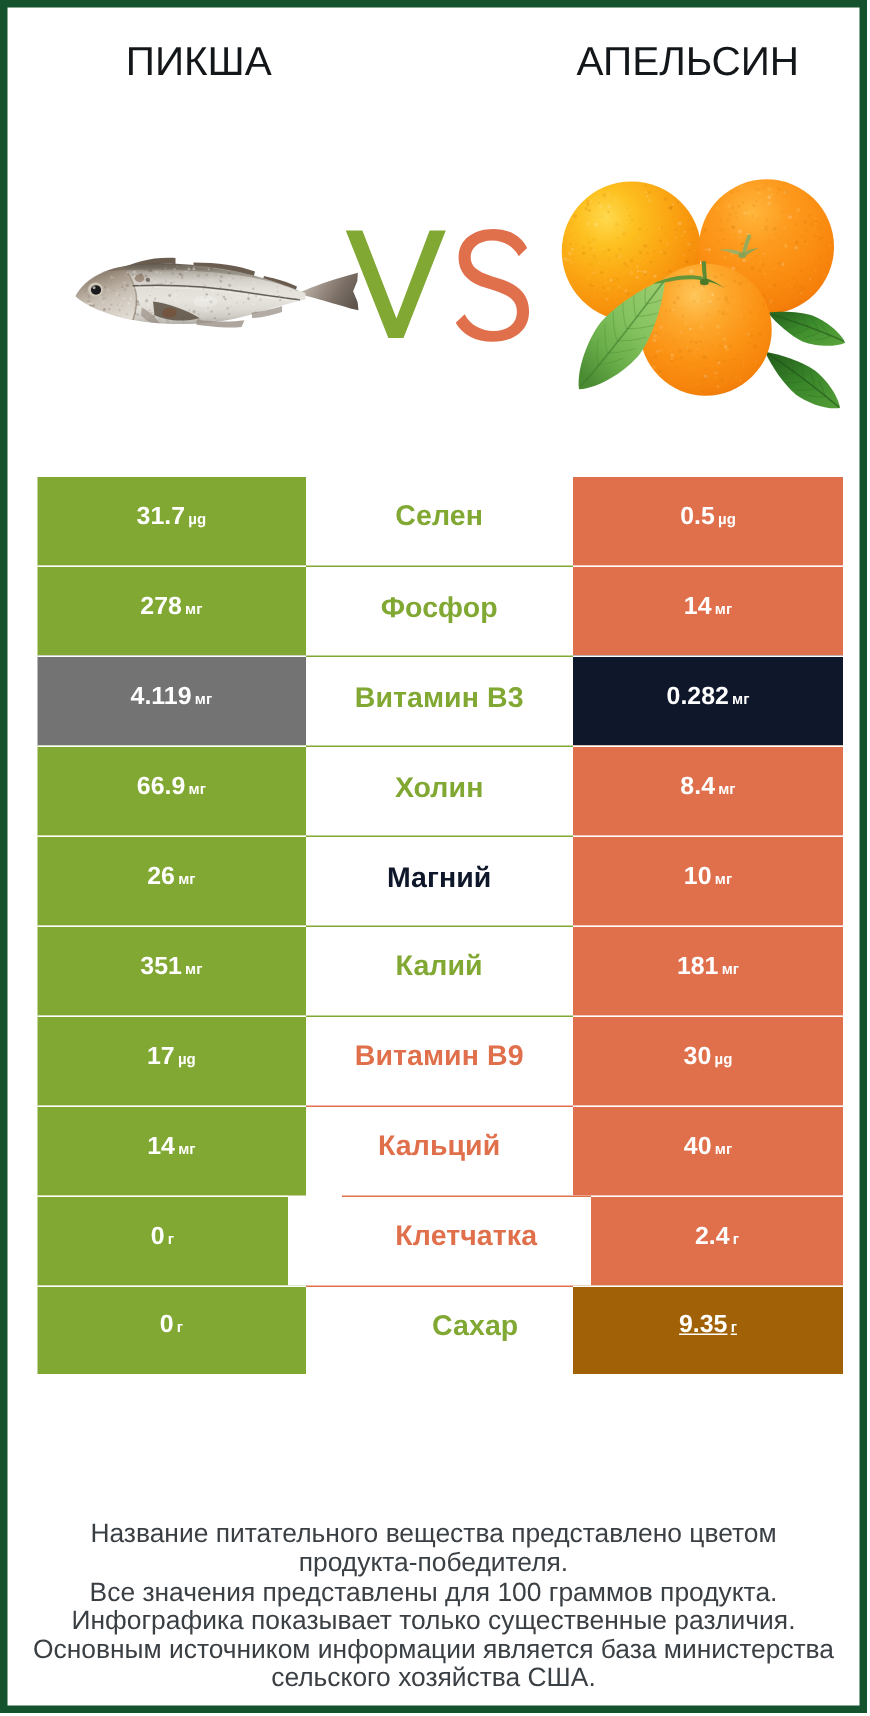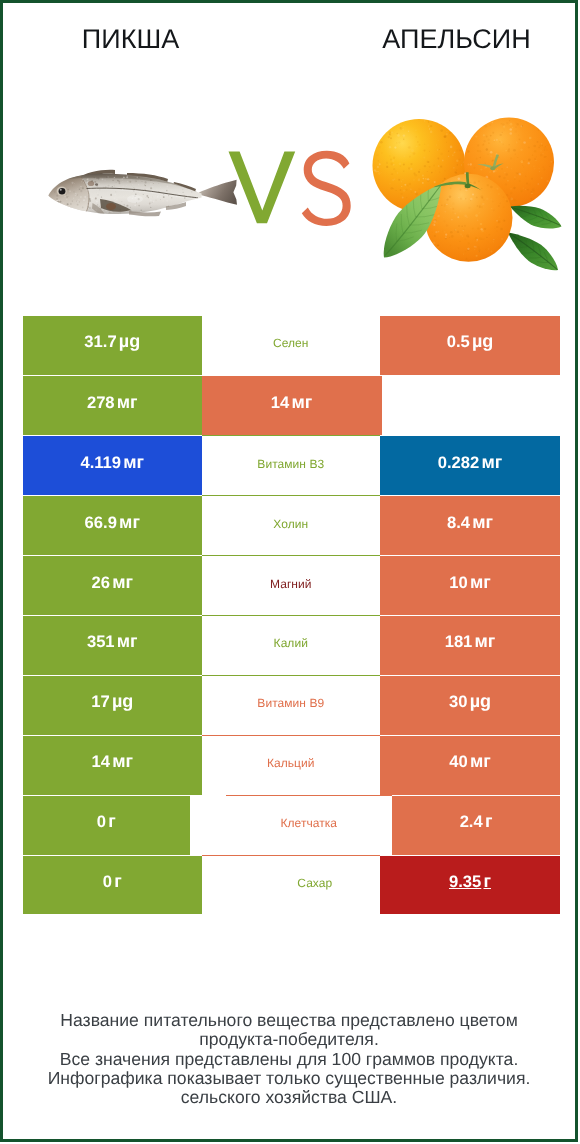--- a/index.html
+++ b/index.html
@@ -1,35 +1,35 @@
 <!DOCTYPE html>
 <html><head>
 <meta charset="utf-8">
 <style>
   html,body{margin:0;padding:0;background:#fff;}
   body{width:580px;height:1144px;font-family:"Liberation Sans",sans-serif;-webkit-font-smoothing:antialiased;-moz-osx-font-smoothing:grayscale;text-rendering:geometricPrecision;}
   *{-webkit-font-smoothing:antialiased;}
-  .page{position:relative;width:578px;height:1142px;border:3px solid #14532d;background:#fff;box-sizing:border-box;overflow:hidden;}
+  .page{position:relative;width:578px;height:1142px;border:5px solid #14532d;background:#fff;box-sizing:border-box;overflow:hidden;}
   .titles{position:absolute;top:20px;left:0;width:100%;height:32px;}
   .title{position:absolute;top:0;width:300px;text-align:center;font-size:27px;color:#14171a;line-height:32px;}
   #t1{left:-22.5px;}
   #t2{left:303.5px;}
   .hero{position:absolute;top:0;left:0;width:580px;height:300px;}
   .table{position:absolute;left:20px;top:312.5px;width:537px;}
   .row{display:flex;height:59.9px;}
   .cell{display:flex;align-items:center;justify-content:center;box-sizing:border-box;}
   .cell>.vwrap{position:relative;top:-3.5px;}
   .cell>.label{position:relative;top:-2px;}
   .vwrap{display:flex;align-items:baseline;}
   .left{width:178.5px;color:#fff;}
   .mid{width:178.5px;background:#fff;}
   .right{width:180px;color:#fff;}
   .num{font-weight:700;font-size:16.6px;}
-  .unit{font-size:18px;margin-left:2.2px;font-weight:700;}
-  .label{font-weight:400;font-size:12px;letter-spacing:0.05px;margin-right:-0.05px;}
+  .unit{font-size:10px;margin-left:2.2px;font-weight:700;}
+  .label{font-weight:700;font-size:19px;letter-spacing:0.05px;margin-right:-0.05px;}
   .footer{position:absolute;left:0;top:1008px;width:100%;text-align:center;font-size:17.6px;color:#3a3f44;line-height:19.3px;}
 </style>
 </head>
 <body>
 
 <div class="page">
   <div class="titles">
     <div class="title" id="t1">ПИКША</div>
     <div class="title" id="t2">АПЕЛЬСИН</div>
   </div>
@@ -1128,38 +1128,41 @@
           </span>
         </div>
       </div>
       <div class="row">
         <div class="cell left" style="background:#81a832;border-top:1.5px solid #fff;">
           <span class="vwrap">
             <span class="num">278</span>
             <span class="unit">мг</span>
           </span>
         </div>
+        <div class="cell mid" style="border-top:1px solid #81a832;">
+          <span class="label" style="color:#81a832">Фосфор</span>
+        </div>
         <div class="cell right" style="background:#e0704c;border-top:1.5px solid #fff;">
           <span class="vwrap">
             <span class="num">14</span>
             <span class="unit">мг</span>
           </span>
         </div>
       </div>
       <div class="row">
-        <div class="cell left" style="background:#1d4ed8;border-top:1.5px solid #fff;">
+        <div class="cell left" style="background:#737373;border-top:1.5px solid #fff;">
           <span class="vwrap">
             <span class="num">4.119</span>
             <span class="unit">мг</span>
           </span>
         </div>
         <div class="cell mid" style="border-top:1px solid #81a832;">
           <span class="label" style="color:#81a832">Витамин B3</span>
         </div>
-        <div class="cell right" style="background:#0369a1;border-top:1.5px solid #fff;">
+        <div class="cell right" style="background:#0f172a;border-top:1.5px solid #fff;">
           <span class="vwrap">
             <span class="num">0.282</span>
             <span class="unit">мг</span>
           </span>
         </div>
       </div>
       <div class="row">
         <div class="cell left" style="background:#81a832;border-top:1.5px solid #fff;">
           <span class="vwrap">
             <span class="num">66.9</span>
@@ -1177,21 +1180,21 @@
         </div>
       </div>
       <div class="row">
         <div class="cell left" style="background:#81a832;border-top:1.5px solid #fff;">
           <span class="vwrap">
             <span class="num">26</span>
             <span class="unit">мг</span>
           </span>
         </div>
         <div class="cell mid" style="border-top:1px solid #81a832;">
-          <span class="label" style="color:#7f1d1d">Магний</span>
+          <span class="label" style="color:#0f172a">Магний</span>
         </div>
         <div class="cell right" style="background:#e0704c;border-top:1.5px solid #fff;">
           <span class="vwrap">
             <span class="num">10</span>
             <span class="unit">мг</span>
           </span>
         </div>
       </div>
       <div class="row">
         <div class="cell left" style="background:#81a832;border-top:1.5px solid #fff;">
@@ -1264,28 +1267,29 @@
       <div class="row">
         <div class="cell left" style="background:#81a832;border-top:1.5px solid #fff;">
           <span class="vwrap">
             <span class="num">0</span>
             <span class="unit">г</span>
           </span>
         </div>
         <div class="cell mid" style="border-top:1px solid #e0704c;padding-left:48px;">
           <span class="label" style="color:#81a832">Сахар</span>
         </div>
-        <div class="cell right" style="background:#b91c1c;border-top:1.5px solid #fff;text-decoration:underline;">
+        <div class="cell right" style="background:#a16207;border-top:1.5px solid #fff;text-decoration:underline;">
           <span class="vwrap">
             <span class="num">9.35</span>
             <span class="unit">г</span>
           </span>
         </div>
       </div>
     </div>
   <div class="footer" id="footer">
       <div>Название питательного вещества представлено цветом</div>
       <div>продукта-победителя.</div>
       <div>Все значения представлены для 100 граммов продукта.</div>
       <div>Инфографика показывает только существенные различия.</div>
+      <div>Основным источником информации является база министерства</div>
       <div>сельского хозяйства США.</div>
     </div>
 </div>
 
 </body></html>

